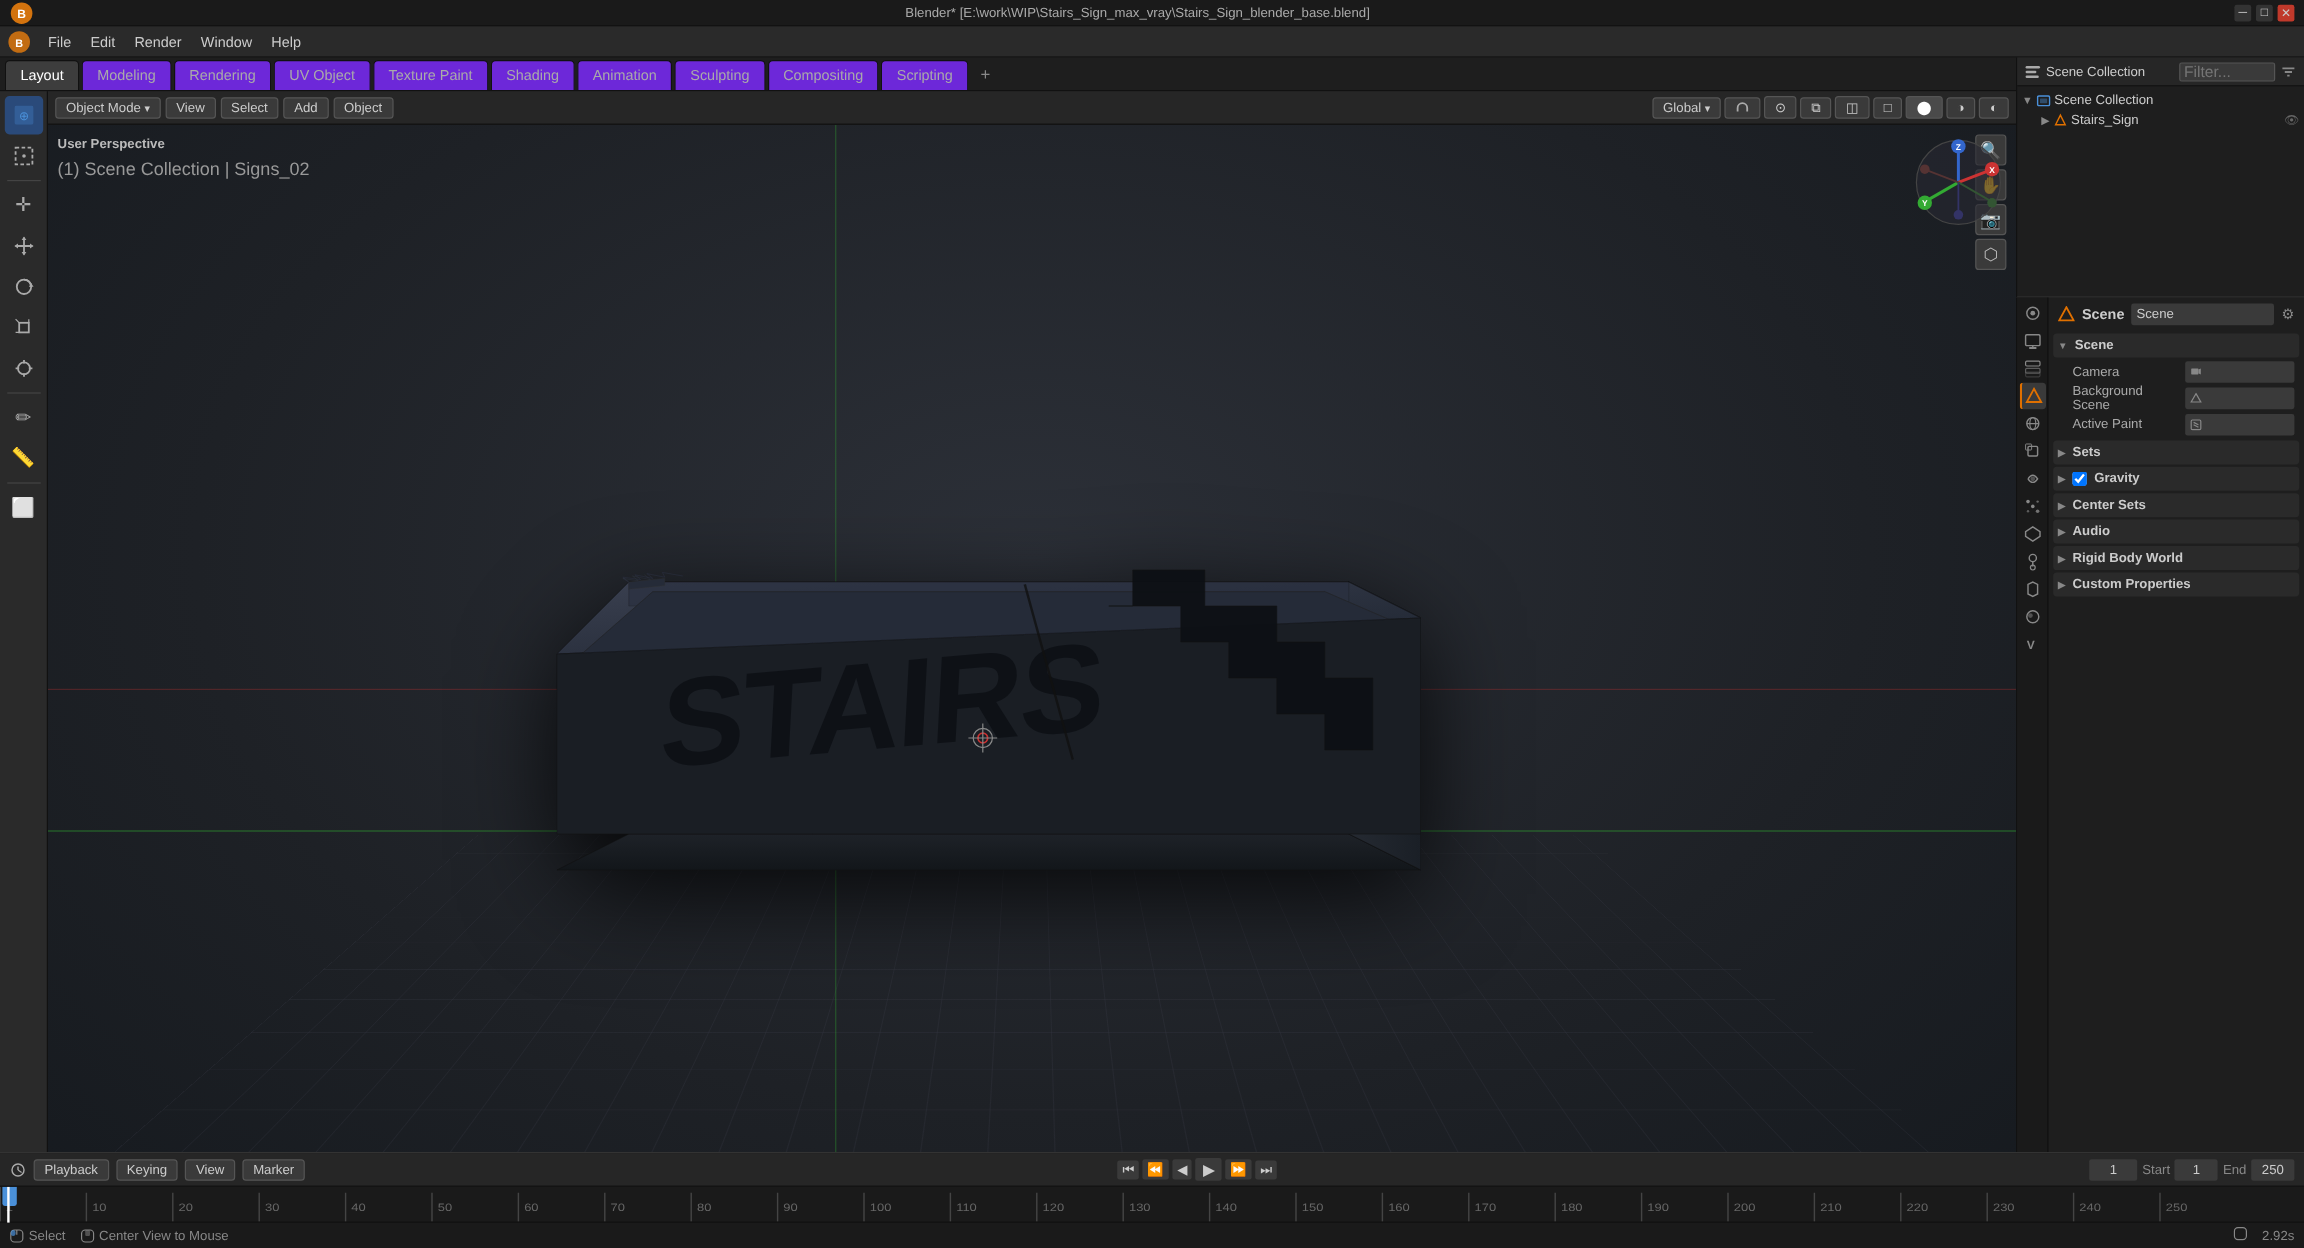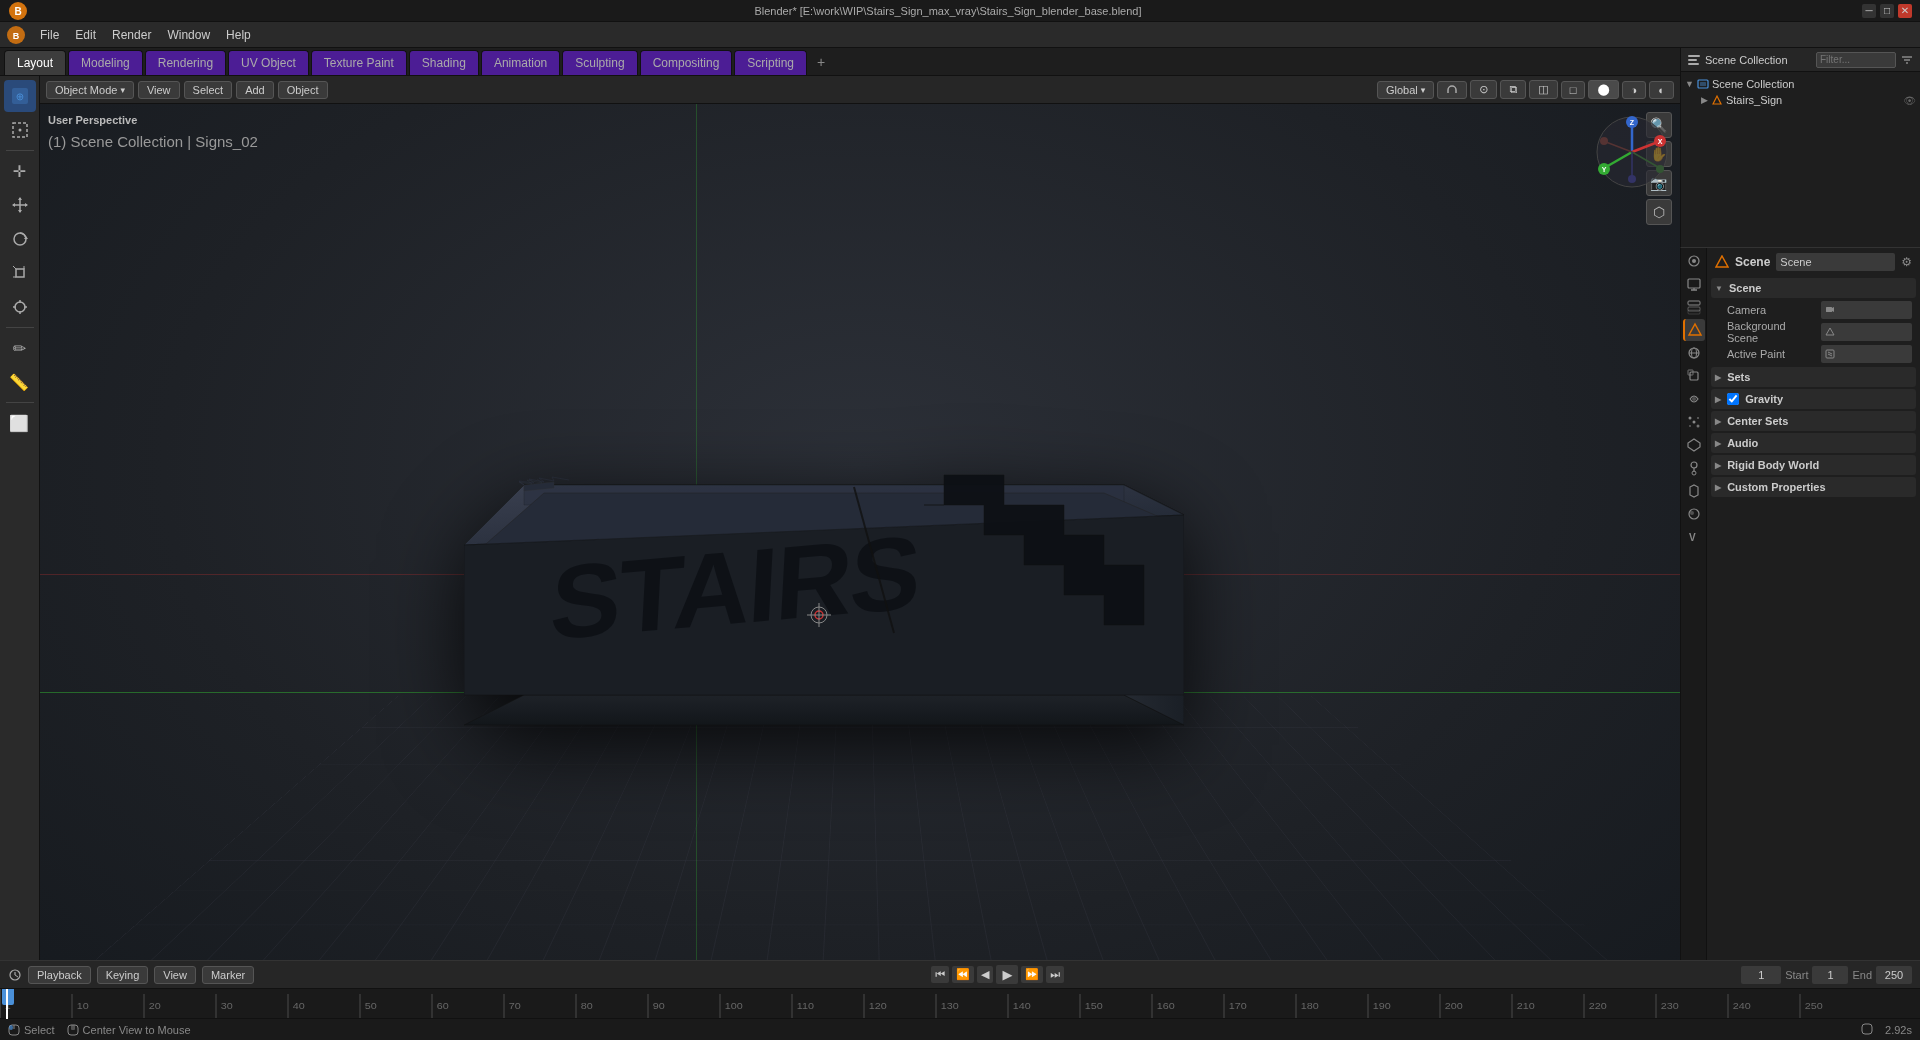--- a/index.html
+++ b/index.html
@@ -81,21 +81,21 @@
       padding: 0 4px;
       position: absolute;
       top: 48px; left: 0; right: 0;
       border-bottom: 1px solid #111;
     }
     .ws-tab {
       padding: 5px 12px;
       font-size: 12px;
       cursor: pointer;
       border-radius: 4px 4px 0 0;
-      background: #4c1d95;
+      background: #6d28d9;
       margin-right: 2px;
       border: 1px solid #111;
       border-bottom: none;
       color: #aaa;
     }
     .ws-tab.active {
       background: #3d3d3d;
       color: #fff;
     }
     .ws-tab-plus {
@@ -609,21 +609,21 @@
 <div id="outliner">
   <div id="outliner-header">
 
     <svg width="14" height="14" viewBox="0 0 14 14">
       <rect x="1" y="2" width="12" height="2" fill="#aaa" rx="1"></rect>
       <rect x="1" y="6" width="9" height="2" fill="#aaa" rx="1"></rect>
       <rect x="1" y="10" width="11" height="2" fill="#aaa" rx="1"></rect>
     </svg>
     <span style="flex:1; font-size:11px; color:#ccc;">Scene Collection</span>
 
-    <input type="text" style="width: 80px; height: 16px; background: rgb(58, 58, 58); border: 1px solid rgb(85, 85, 85); border-radius: 2px; color: rgb(204, 204, 204); font-size: 10px; padding: 0px 3px;" placeholder="Filter...">
+    <input type="text" style="width: 80px; height: 16px; background: rgb(58, 58, 58); border: 1px solid rgb(85, 85, 85); border-radius: 2px; color: rgb(204, 204, 204); font-size: 13px; padding: 0px 3px;" placeholder="Filter...">
     <svg width="14" height="14" viewBox="0 0 14 14" style="cursor:pointer;">
       <line x1="2" y1="4" x2="12" y2="4" stroke="#888" stroke-width="1.5"></line>
       <line x1="4" y1="7" x2="10" y2="7" stroke="#888" stroke-width="1.5"></line>
       <line x1="6" y1="10" x2="8" y2="10" stroke="#888" stroke-width="1.5"></line>
     </svg>
   </div>
 
   <div style="padding:4px; font-size:11px;">
     <div style="display:flex; align-items:center; gap:3px; padding:2px 0;">
       <span style="color:#888; font-size:9px;">▼</span>

